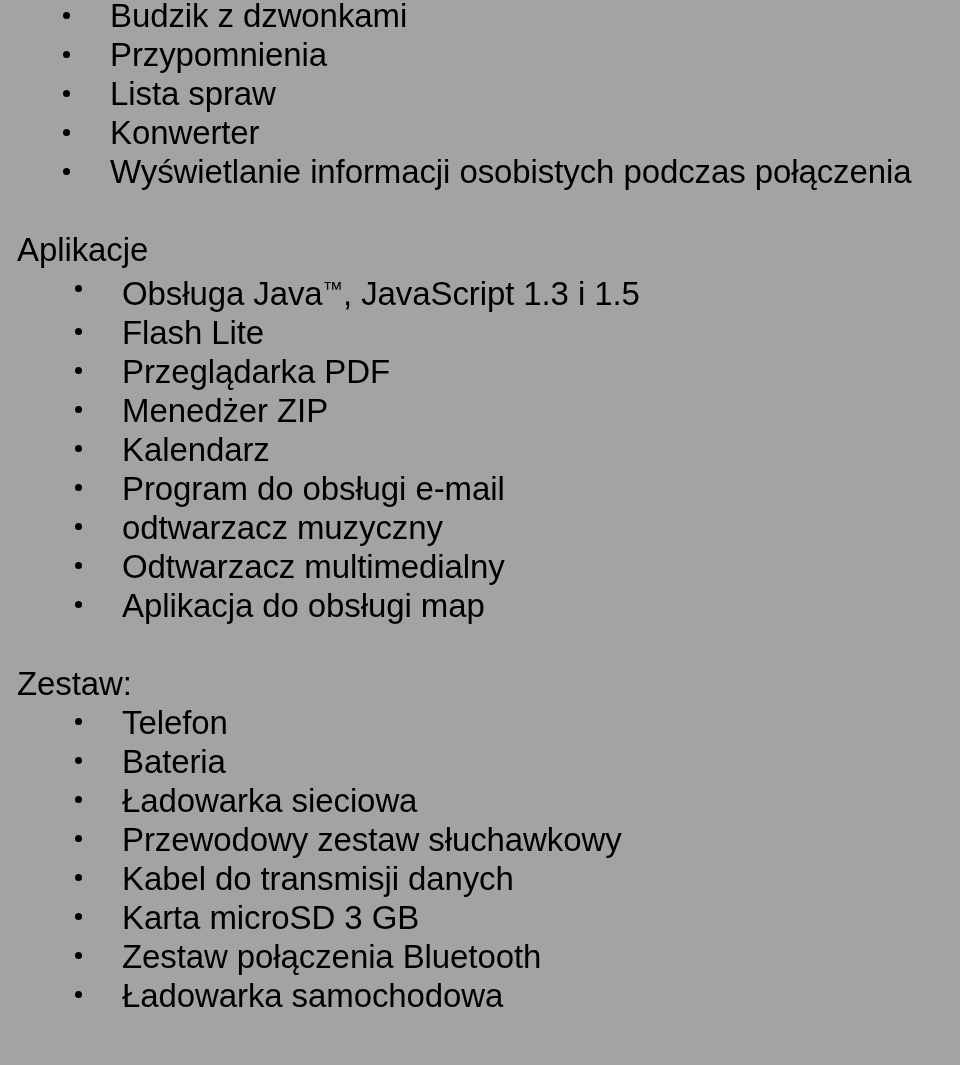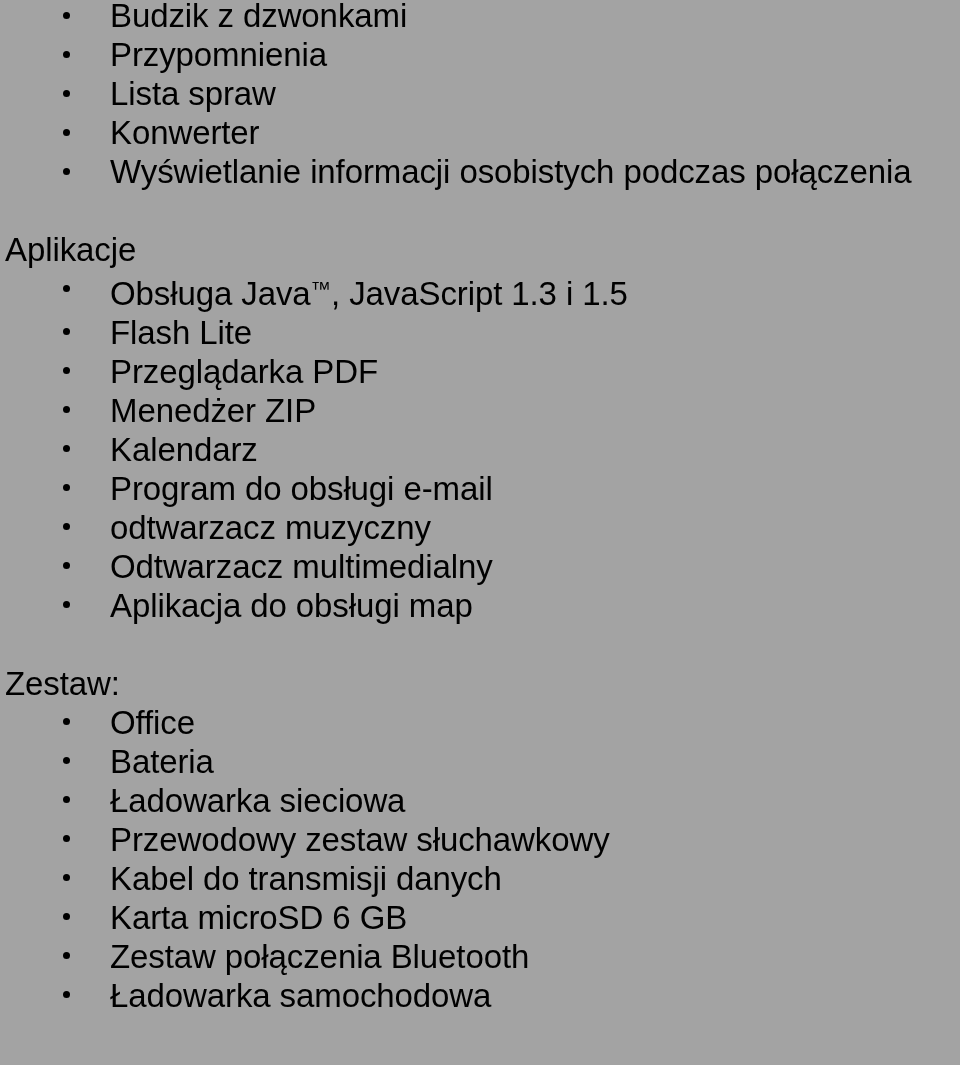--- a/index.html
+++ b/index.html
@@ -32,20 +32,21 @@
     width: 960px;
   }
 
   .section {
     display: block;
   }
 
   
   .section.spaced {
     margin-top: 39px;
+    margin-left: 12px;
   }
 
   .heading {
     font-size: 33px;
     line-height: 39px;
     padding-left: 5px;
     white-space: nowrap;
     letter-spacing: -0.1px;
   }
 
@@ -111,24 +112,24 @@
           <li class="bullet-item"><span class="bullet-dot"></span><span class="bullet-text">Kalendarz</span></li>
           <li class="bullet-item"><span class="bullet-dot"></span><span class="bullet-text">Program do obsługi e-mail</span></li>
           <li class="bullet-item"><span class="bullet-dot"></span><span class="bullet-text">odtwarzacz muzyczny</span></li>
           <li class="bullet-item"><span class="bullet-dot"></span><span class="bullet-text">Odtwarzacz multimedialny</span></li>
           <li class="bullet-item"><span class="bullet-dot"></span><span class="bullet-text">Aplikacja do obsługi map</span></li>
         </ul>
       </div>
       <div class="section spaced">
         <div class="heading">Zestaw:</div>
         <ul class="bullet-list">
-          <li class="bullet-item"><span class="bullet-dot"></span><span class="bullet-text">Office</span></li>
+          <li class="bullet-item"><span class="bullet-dot"></span><span class="bullet-text">Telefon</span></li>
           <li class="bullet-item"><span class="bullet-dot"></span><span class="bullet-text">Bateria</span></li>
           <li class="bullet-item"><span class="bullet-dot"></span><span class="bullet-text">Ładowarka sieciowa</span></li>
           <li class="bullet-item"><span class="bullet-dot"></span><span class="bullet-text">Przewodowy zestaw słuchawkowy</span></li>
           <li class="bullet-item"><span class="bullet-dot"></span><span class="bullet-text">Kabel do transmisji danych</span></li>
-          <li class="bullet-item"><span class="bullet-dot"></span><span class="bullet-text">Karta microSD 6 GB</span></li>
+          <li class="bullet-item"><span class="bullet-dot"></span><span class="bullet-text">Karta microSD 3 GB</span></li>
           <li class="bullet-item"><span class="bullet-dot"></span><span class="bullet-text">Zestaw połączenia Bluetooth</span></li>
           <li class="bullet-item"><span class="bullet-dot"></span><span class="bullet-text">Ładowarka samochodowa</span></li>
         </ul>
       </div>
     </div>
 </div>
 
 </body></html>

